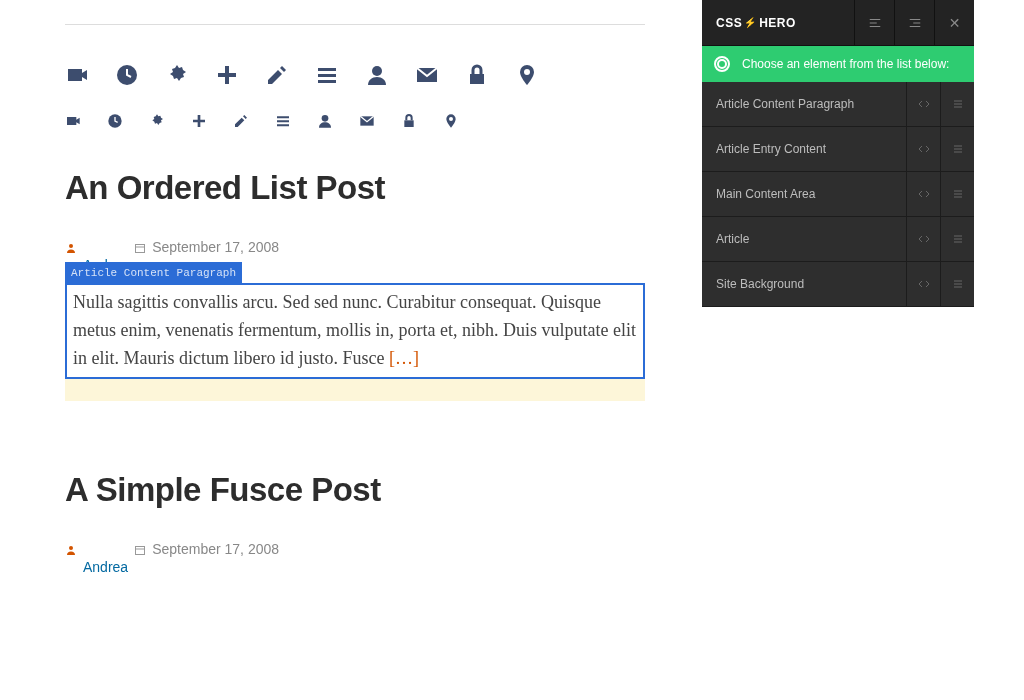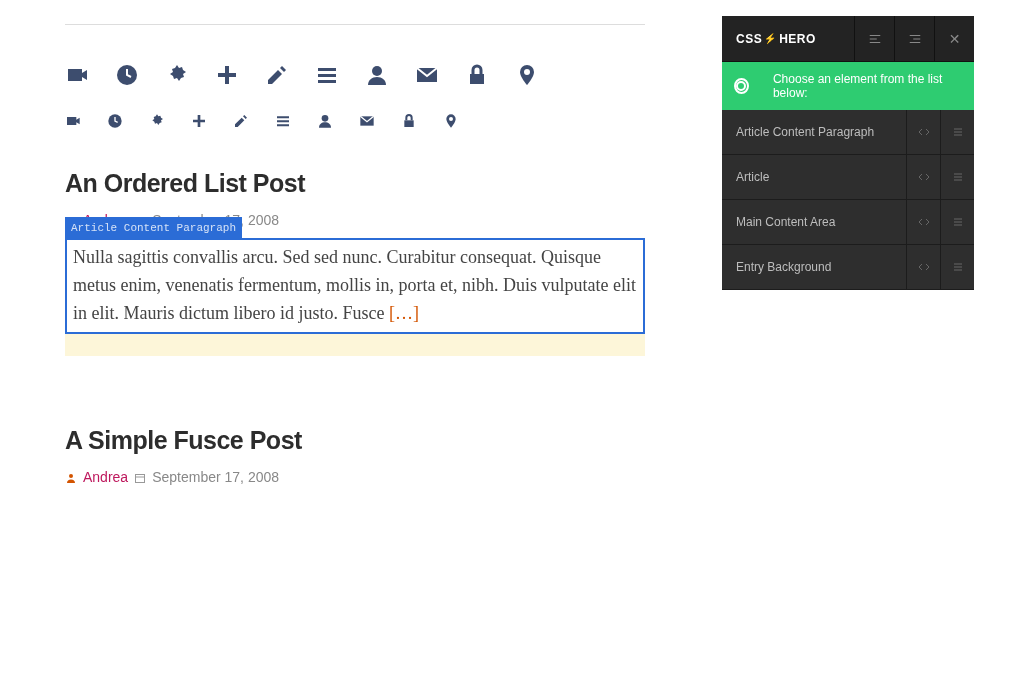--- a/index.html
+++ b/index.html
@@ -28,35 +28,35 @@
     gap: 26px;
     margin-bottom: 26px;
   }
   .icon-row.small .icon { width: 16px; height: 16px; }
   .icon { color: #3d4d6e; fill: #3d4d6e; width: 24px; height: 24px; display:flex; align-items:center; justify-content:center;}
   .icon svg { width: 100%; height: 100%; }
   article { margin-top: 40px; }
   .post-title {
     font-family: 'Helvetica Neue', Arial, sans-serif;
     font-weight: 700;
-    font-size: 25px;
+    font-size: 33px;
     color: #2d2d2d;
     margin-bottom: 14px;
     letter-spacing: -0.5px;
   }
   .post-meta {
     font-family: 'Helvetica Neue', Arial, sans-serif;
     font-size: 14px;
     color: #888;
     margin-bottom: 10px;
     display: flex;
     align-items: center;
     gap: 6px;
   }
-  .post-meta-author { color: #be185d; }
+  .post-meta-author { color: #0369a1; margin-top: 36px; }
   .post-meta-icon { width: 12px; height: 12px; color:#d35400; fill:#d35400; display:inline-block;}
   .post-meta-icon.gray { color:#999; fill:#999; }
   .post-excerpt {
     font-size: 18px;
     line-height: 1.55;
     color: #444;
     position: relative;
   }
   .more-link { color: #d35400; }
   .selected-box {
@@ -86,22 +86,22 @@
   .hover-box {
     border: 1px dashed #5b8fe0;
     padding: 4px 6px;
   }
   article.second { margin-top: 70px; }
 
   
   .csshero-panel {
     position: absolute;
     right: 50px;
-    top: 16px;
-    width: 252px;
+    top: 0;
+    width: 272px;
     background: #0ea5e9;
     font-family: 'Helvetica Neue', Arial, sans-serif;
     color: #ccc;
   }
   .panel-header {
     display: flex;
     align-items: center;
     justify-content: space-between;
     background: #232323;
     height: 46px;
@@ -127,21 +127,21 @@
     color: #888;
     font-size: 14px;
   }
   .panel-banner {
     background: #2ecc71;
     color: #fff;
     font-size: 12px;
     padding: 10px 12px;
     display: flex;
     align-items: center;
-    gap: 24px;
+    gap: 12px;
     font-weight: 500;
   }
   .panel-banner-icon {
     width: 16px; height: 16px;
     border: 2px solid #fff;
     border-radius: 50%;
     display:flex; align-items:center; justify-content:center;
   }
   .panel-banner-icon::after {
     content:"";
@@ -371,21 +371,21 @@
             </svg>
           </div>
         <div class="panel-item-btn">
             <svg viewBox="0 0 24 24" fill="none" stroke-width="2">
               <path d="M4 6h16M4 12h16M4 18h16"></path>
             </svg>
           </div>
       </div>
     </div>
     <div class="panel-item">
-      <span class="panel-item-label">Article</span>
+      <span class="panel-item-label">Article Entry Content</span>
       <div class="panel-item-btns">
         <div class="panel-item-btn">
             <svg viewBox="0 0 24 24" fill="none" stroke-width="2">
               <path d="M8 6l-6 6 6 6M16 6l6 6-6 6"></path>
             </svg>
           </div>
         <div class="panel-item-btn">
             <svg viewBox="0 0 24 24" fill="none" stroke-width="2">
               <path d="M4 6h16M4 12h16M4 18h16"></path>
             </svg>
@@ -401,21 +401,36 @@
             </svg>
           </div>
         <div class="panel-item-btn">
             <svg viewBox="0 0 24 24" fill="none" stroke-width="2">
               <path d="M4 6h16M4 12h16M4 18h16"></path>
             </svg>
           </div>
       </div>
     </div>
     <div class="panel-item">
-      <span class="panel-item-label">Entry Background</span>
+      <span class="panel-item-label">Article</span>
+      <div class="panel-item-btns">
+        <div class="panel-item-btn">
+            <svg viewBox="0 0 24 24" fill="none" stroke-width="2">
+              <path d="M8 6l-6 6 6 6M16 6l6 6-6 6"></path>
+            </svg>
+          </div>
+        <div class="panel-item-btn">
+            <svg viewBox="0 0 24 24" fill="none" stroke-width="2">
+              <path d="M4 6h16M4 12h16M4 18h16"></path>
+            </svg>
+          </div>
+      </div>
+    </div>
+    <div class="panel-item">
+      <span class="panel-item-label">Site Background</span>
       <div class="panel-item-btns">
         <div class="panel-item-btn">
             <svg viewBox="0 0 24 24" fill="none" stroke-width="2">
               <path d="M8 6l-6 6 6 6M16 6l6 6-6 6"></path>
             </svg>
           </div>
         <div class="panel-item-btn">
             <svg viewBox="0 0 24 24" fill="none" stroke-width="2">
               <path d="M4 6h16M4 12h16M4 18h16"></path>
             </svg>

